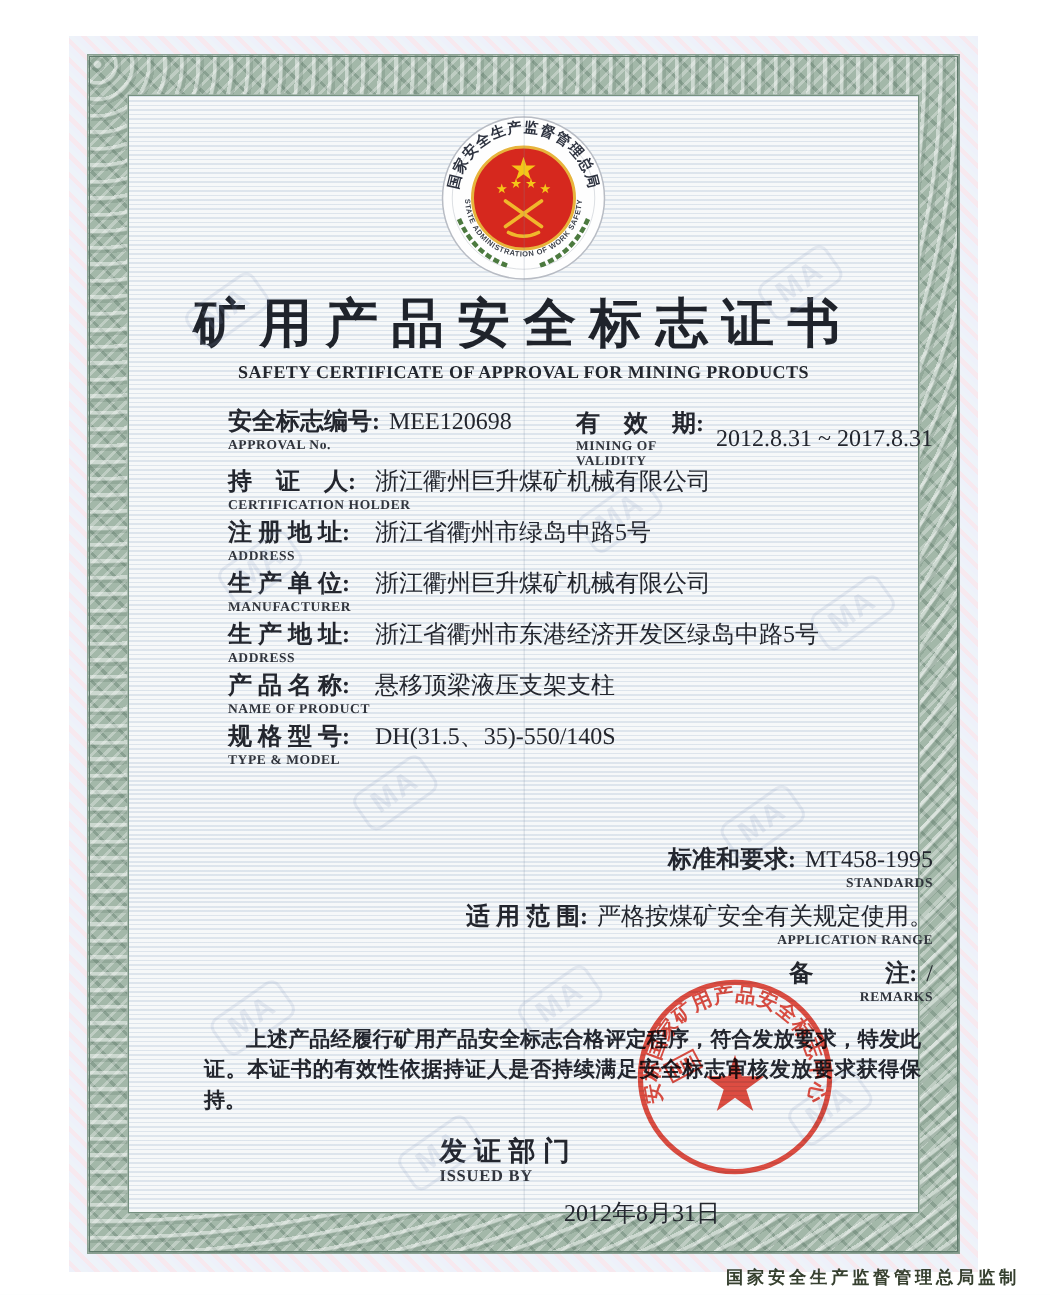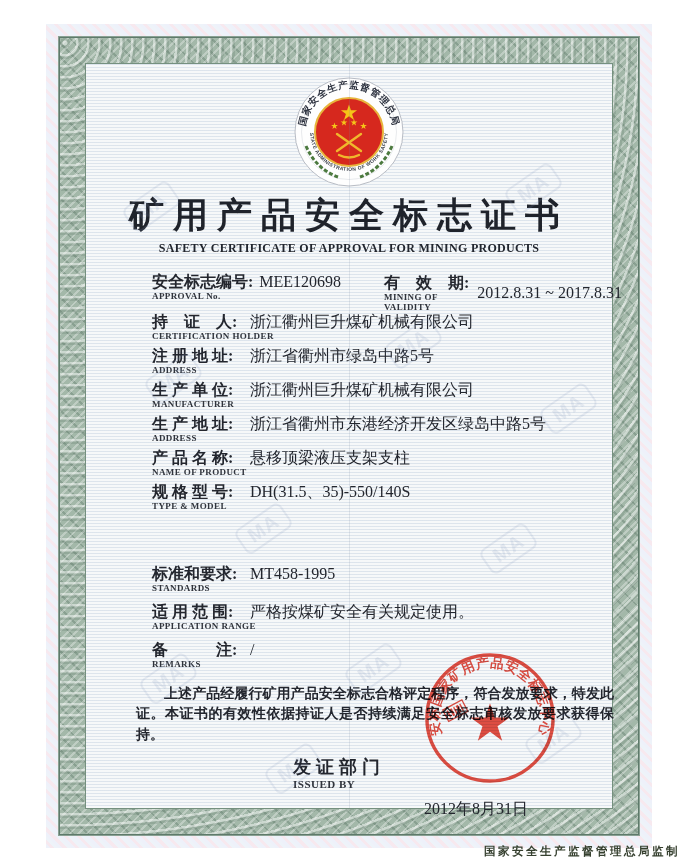--- a/index.html
+++ b/index.html
@@ -45,39 +45,39 @@
     margin-top:4px;color:#1f232b;
   }
   .subtitle{
     text-align:center;font-size:12px;font-weight:bold;letter-spacing:.3px;
     margin-top:2px;color:#22262e;
   }
   
   .rows{margin:16px 0 0 66px;width:470px;}
   .row{height:34px;}
   .row.gap-top{margin-top:48px;}
-  .row.r2{height:38px;}
+  .row.r2{height:38px;text-align:right;}
   .zh{font-size:16px;line-height:19px;white-space:nowrap;}
   .lab{display:inline-block;min-width:92px;font-weight:bold;}
   .val{margin-left:6px;}
   .en{font-size:9px;letter-spacing:.4px;line-height:10px;color:#30343c;font-weight:bold;}
   .approval-row{display:flex;height:40px;margin-top:0;}
   .approval-left{width:250px;}
   .validity{display:flex;align-items:center;}
   .vval{font-size:16px;margin:1px 0 0 8px;white-space:nowrap;}
   
   .statement{
     margin:6px 0 0 50px;width:478px;
     font-size:14px;font-weight:bold;line-height:1.45;
     text-indent:2em;text-align:justify;color:#23262e;
   }
   .issued{width:200px;margin:10px 0 0 207px;text-align:left;}
   .issued .zh-big{font-size:18px;letter-spacing:5px;font-weight:bold;}
   .issued .en{font-size:11px;letter-spacing:.5px;}
-  .date{width:200px;margin:10px 0 0 242px;text-align:right;font-size:16px;}
+  .date{width:200px;margin:10px 0 0 242px;text-align:center;font-size:16px;}
   
   .seal{
     position:absolute;left:335px;top:585px;width:138px;height:138px;
     opacity:.9;mix-blend-mode:multiply;
   }
   
   .footer{
     position:absolute;right:20px;bottom:4px;
     font-size:11.5px;letter-spacing:2.5px;font-weight:bold;color:#36402f;
   }

